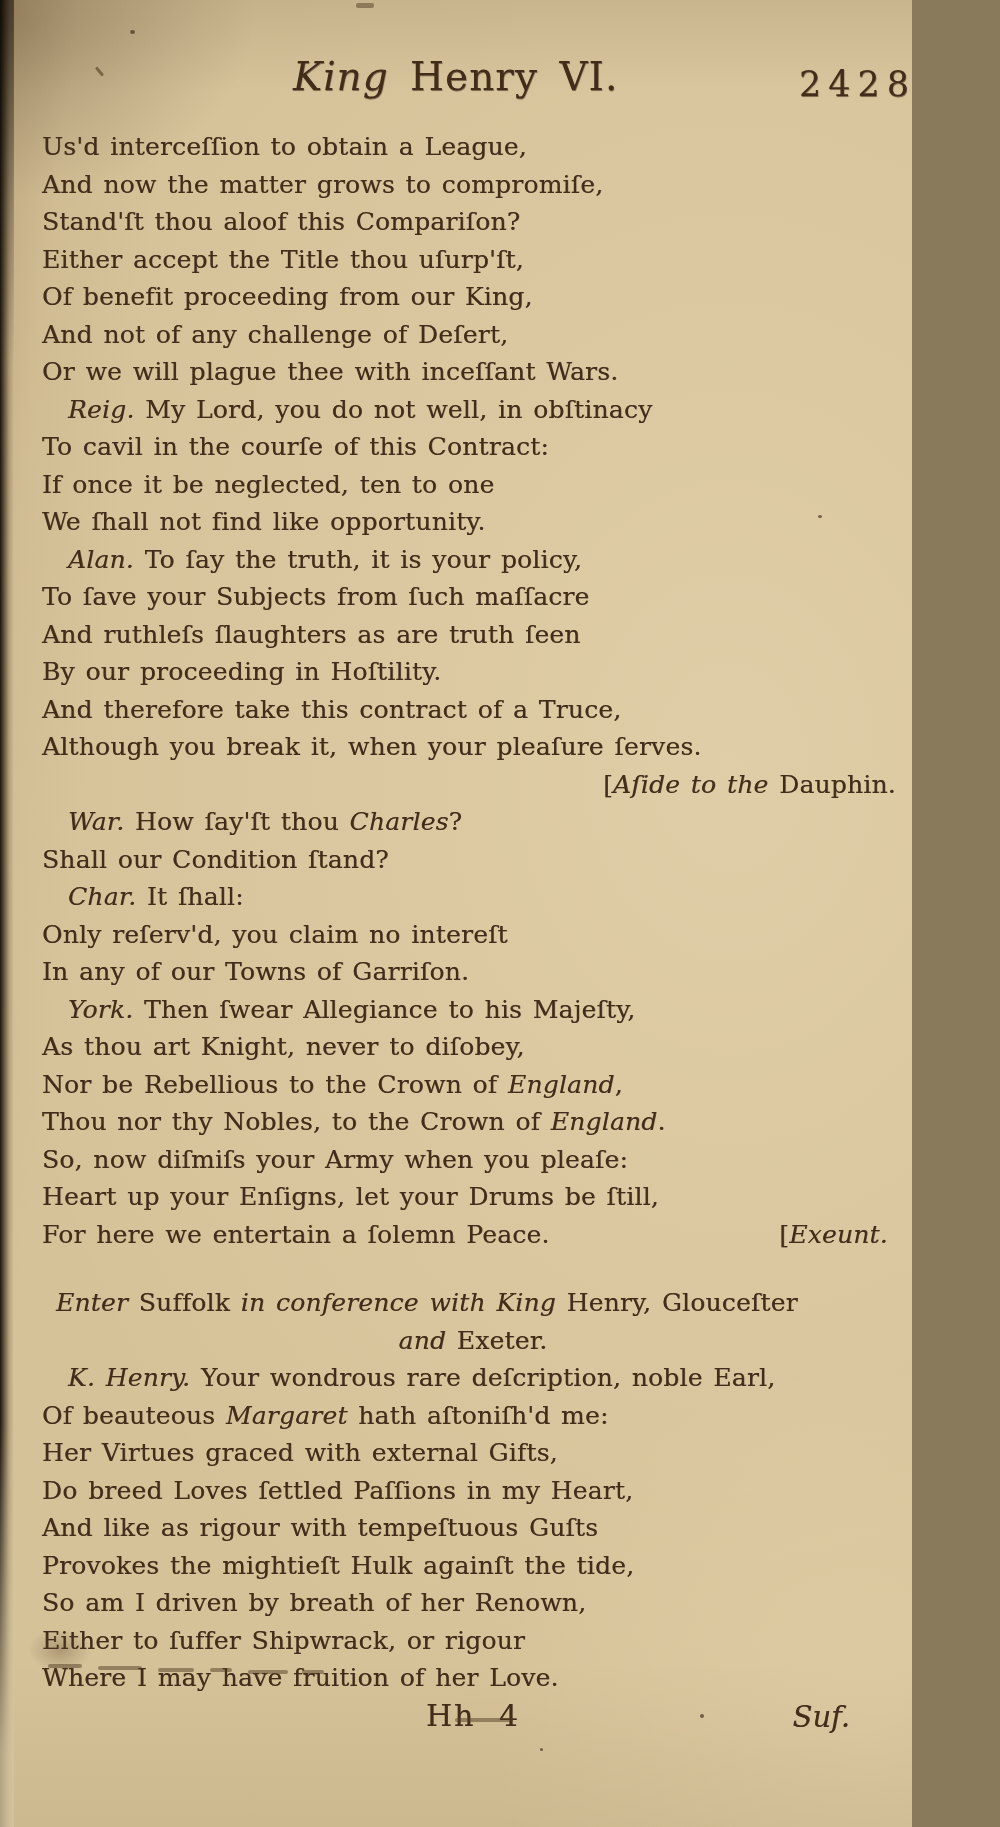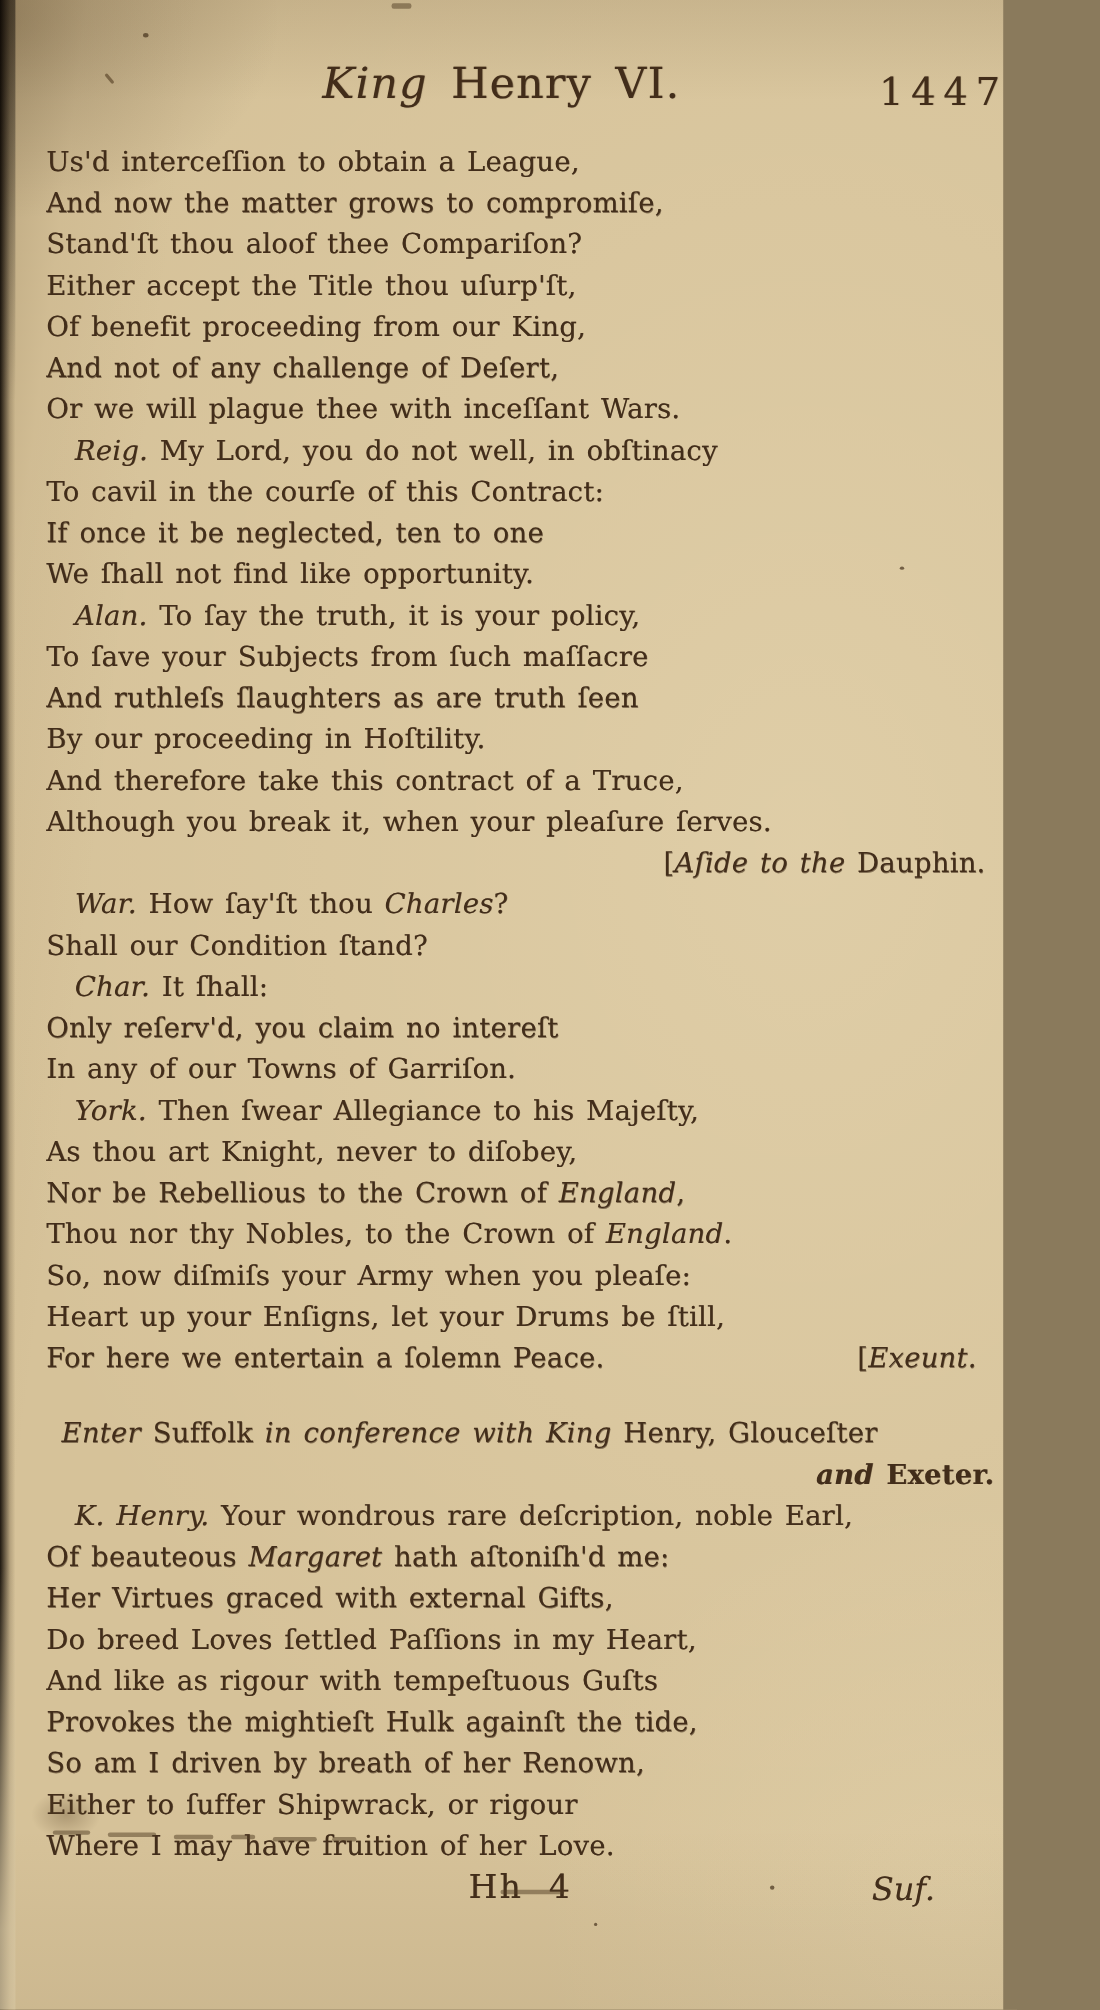--- a/index.html
+++ b/index.html
@@ -38,21 +38,21 @@
     font-size:35px;letter-spacing:7px;
     text-shadow:0.5px 0.5px 0.7px rgba(62,42,24,0.6);
   }
   .text-block{
     position:absolute;left:42px;top:132px;width:862px;
     font-size:25px;letter-spacing:0.2px;word-spacing:2.5px;
     text-shadow:0.4px 0.4px 0.6px rgba(62,42,24,0.55);
   }
   .line{height:37.5px;white-space:pre;}
   .al-right{text-align:right;padding-right:8px;}
-  .al-center{text-align:right;font-weight:bold;}
+  .al-center{text-align:center;}
   .al-split{display:flex;justify-content:space-between;padding-right:16px;}
   .sig-row{
     position:absolute;left:42px;top:1676px;width:862px;
     font-size:30px;text-align:center;
     text-shadow:0.4px 0.4px 0.6px rgba(62,42,24,0.55);
     margin-top:22px;
   }
   .sig{letter-spacing:2px;word-spacing:12px;white-space:pre;}
   .catchword{position:absolute;right:54px;top:2px;font-size:29px;}
   .artifact-layer div{position:absolute;}
@@ -62,26 +62,26 @@
   .art-smudge{background:radial-gradient(ellipse, rgba(90,68,40,0.33), transparent 70%);}
 </style>
 </head>
 <body>
 
 <div class="page">
   <div class="edge-left"></div>
 
   <div class="header"><span class="it">King </span><span>Henry VI.</span></div>
 
-  <div class="pagenum">1447</div>
+  <div class="pagenum">2428</div>
 
   <div class="text-block">
       <div class="line"><span>Us'd interceſſion to obtain a League,</span></div>
       <div class="line"><span>And now the matter grows to compromiſe,</span></div>
-      <div class="line"><span>Stand'ſt thou aloof thee Compariſon?</span></div>
+      <div class="line"><span>Stand'ſt thou aloof this Compariſon?</span></div>
       <div class="line"><span>Either accept the Title thou uſurp'ſt,</span></div>
       <div class="line"><span>Of benefit proceeding from our King,</span></div>
       <div class="line"><span>And not of any challenge of Deſert,</span></div>
       <div class="line"><span>Or we will plague thee with inceſſant Wars.</span></div>
       <div class="line" style="padding-left: 26px;"><span class="it">Reig.</span><span> My Lord, you do not well, in obſtinacy</span></div>
       <div class="line"><span>To cavil in the courſe of this Contract:</span></div>
       <div class="line"><span>If once it be neglected, ten to one</span></div>
       <div class="line"><span>We ſhall not find like opportunity.</span></div>
       <div class="line" style="padding-left: 26px;"><span class="it">Alan.</span><span> To ſay the truth, it is your policy,</span></div>
       <div class="line"><span>To ſave your Subjects from ſuch maſſacre</span></div>

